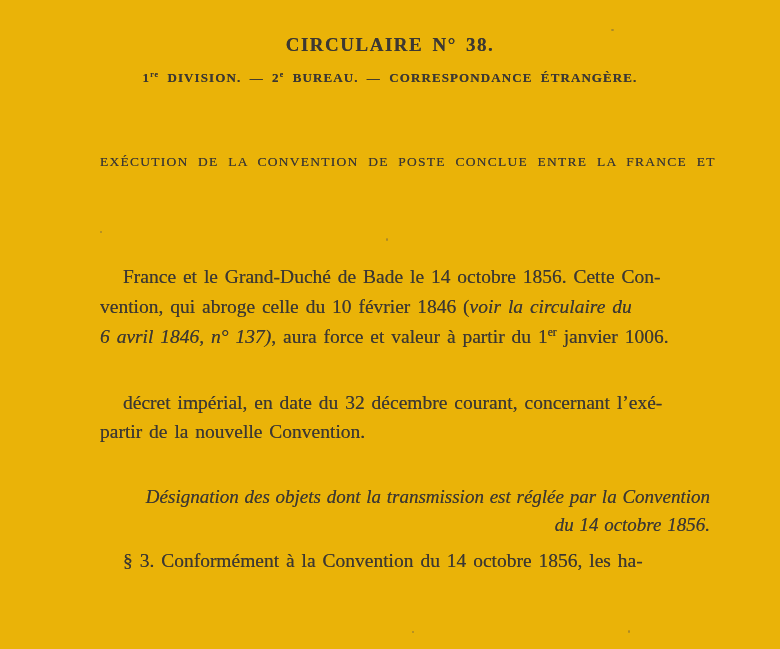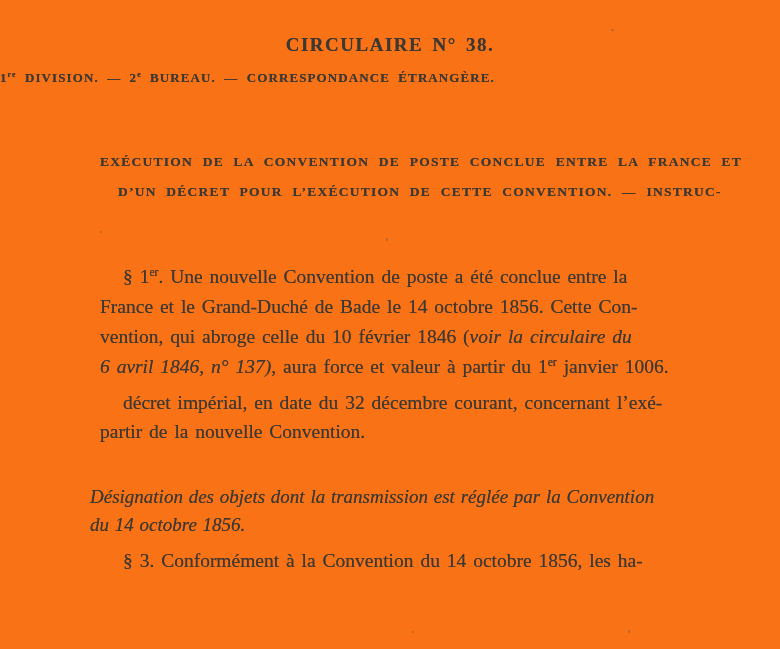--- a/index.html
+++ b/index.html
@@ -4,21 +4,21 @@
 <style>
   html, body {
     margin: 0;
     padding: 0;
     background: #ffffff;
   }
   .page {
     position: relative;
     width: 780px;
     height: 649px;
-    background: #f97316;
+    background: #eab308;
     overflow: hidden;
     font-family: "Liberation Serif", "DejaVu Serif", serif;
     color: #3c3833;
     text-shadow: 0 0 0.5px rgba(62,56,50,0.75);
   }
   .line { white-space: nowrap; }
   sup {
     font-size: 60%;
     vertical-align: super;
     line-height: 0;
@@ -34,33 +34,34 @@
     letter-spacing: 1.5px;
     word-spacing: 3px;
     font-weight: 600;
   }
   
   .division-line {
     position: absolute;
     top: 70px;
     left: 0;
     width: 100%;
+    text-align: center;
     font-size: 13px;
     font-weight: bold;
     letter-spacing: 1.1px;
     word-spacing: 4px;
   }
   
   .summary {
     position: absolute;
     top: 147px;
     left: 100px;
     width: 600px;
     font-size: 13.5px;
-    font-weight: bold;
+    font-weight: normal;
     letter-spacing: 1.25px;
     word-spacing: 5px;
     line-height: 29.5px;
   }
   .summary .line:not(:first-child) { padding-left: 18px; }
   
   .para {
     position: absolute;
     left: 100px;
     width: 600px;
@@ -75,44 +76,42 @@
   
   .subheading {
     position: absolute;
     top: 483px;
     left: 90px;
     width: 620px;
     font-size: 19px;
     line-height: 28px;
     word-spacing: 1px;
   }
-  .subheading .line { text-align: left; white-space: nowrap; }
+  .subheading .line { text-align: right; white-space: nowrap; }
   
   .speck {
     position: absolute;
     background: rgba(90,85,80,0.45);
     border-radius: 50%;
   }
 </style>
 </head>
 <body>
 
 <div class="page">
 
   <div class="doc-title">CIRCULAIRE N° 38.</div>
 
   <div class="division-line"><span>1</span><sup>re</sup><span> DIVISION. — 2</span><sup>e</sup><span> BUREAU. — CORRESPONDANCE ÉTRANGÈRE.</span></div>
 
   <div class="summary">
       <div class="line"><span>EXÉCUTION DE LA CONVENTION DE POSTE CONCLUE ENTRE LA FRANCE ET</span></div>
-      <div class="line"><span>D’UN DÉCRET POUR L’EXÉCUTION DE CETTE CONVENTION. — INSTRUC-</span></div>
     </div>
 
   <div class="para para-1">
-      <div class="line"><span>§ 1</span><sup>er</sup><span>. Une nouvelle Convention de poste a été conclue entre la</span></div>
       <div class="line"><span>France et le Grand-Duché de Bade le 14 octobre 1856. Cette Con-</span></div>
       <div class="line"><span>vention, qui abroge celle du 10 février 1846 (</span><i>voir la circulaire du</i></div>
       <div class="line"><i>6 avril 1846, n° 137)</i><span>, aura force et valeur à partir du 1</span><sup>er</sup><span> janvier 1006.</span></div>
     </div>
 
   <div class="para para-2">
       <div class="line"><span>décret impérial, en date du 32 décembre courant, concernant l’exé-</span></div>
       <div class="line"><span>partir de la nouvelle Convention.</span></div>
     </div>
 

